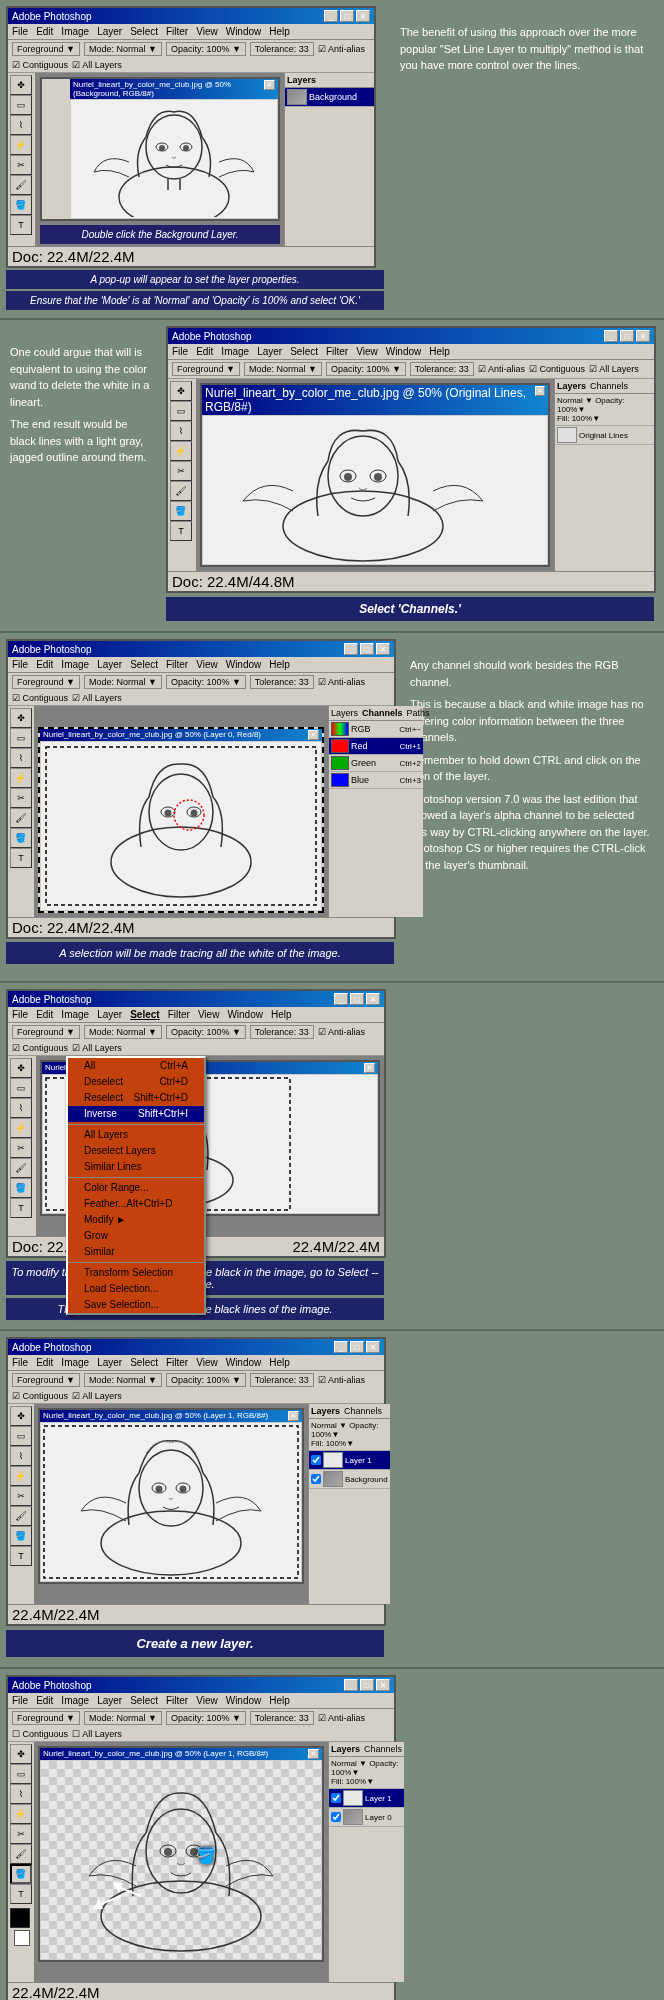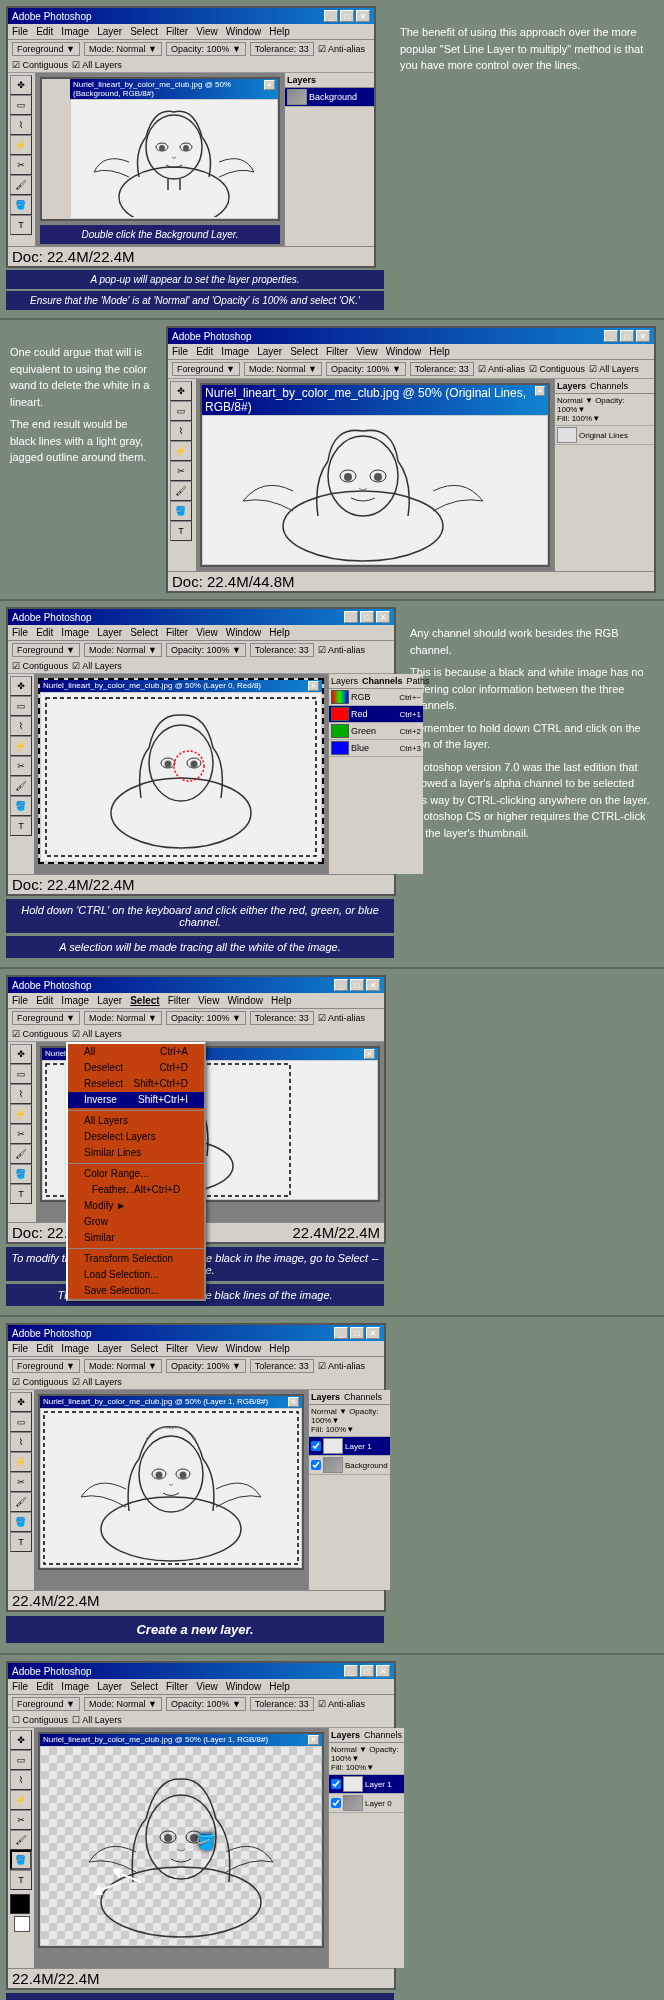--- a/index.html
+++ b/index.html
@@ -432,20 +432,23 @@
             <div class="layer-thumb" style="background:#e0e0e0; border:1px solid #888;"></div>
             <span style="font-size:8px;">Original Lines</span>
           </div>
         </div>
       </div>
       <div class="status-bar">
         <span>Doc: 22.4M/44.8M</span>
       </div>
     </div>
 
+    <div style="background:rgba(0,0,100,0.75); color:#fff; text-align:center; padding:5px; font-size:12px; font-style:italic; font-weight:bold; margin:4px 0;">
+      Select 'Channels.'
+    </div>
   </div>
 </div>
 
 <div class="row-layout" style="background:#7a8a7a; min-height:350px;">
   <div class="screenshot-col" style="width:400px;">
     <div class="ps-screenshot" style="width:390px;">
       <div class="win-titlebar">
         <span>Adobe Photoshop</span>
         <div class="win-titlebar-buttons">
           <div class="win-btn">_</div>
@@ -477,21 +480,21 @@
         <div style="background:#d4d0c8; width:28px; padding:2px;">
           <div class="tool-btn">✤</div>
           <div class="tool-btn">▭</div>
           <div class="tool-btn">⌇</div>
           <div class="tool-btn">⚡</div>
           <div class="tool-btn">✂</div>
           <div class="tool-btn">🖌</div>
           <div class="tool-btn">🪣</div>
           <div class="tool-btn">T</div>
         </div>
-        <div style="flex:1; position:relative;">
+        <div style="flex:1; position:relative;margin-top:17px;">
           <div class="inner-canvas-frame" style="margin:4px; border-style:dashed; border-color:#000;">
             <div class="inner-titlebar">
               <span style="font-size:8px;">Nuriel_lineart_by_color_me_club.jpg @ 50% (Layer 0, Red/8)</span>
               <div class="win-btn" style="width:11px;height:10px;font-size:7px;">✕</div>
             </div>
             <div class="anime-drawing" style="height:170px; background:#f0f0f0; position:relative;">
               <svg width="280" height="168" viewBox="0 0 280 168">
                 <rect width="280" height="168" fill="#f0f0f0"></rect>
 
                 <rect x="5" y="5" width="270" height="158" fill="none" stroke="#000" stroke-width="1.5" stroke-dasharray="4,3"></rect>
@@ -541,23 +544,20 @@
             <span>Blue</span>
             <span style="margin-left:auto; font-size:8px;">Ctrl+3</span>
           </div>
         </div>
       </div>
       <div class="status-bar">
         <span>Doc: 22.4M/22.4M</span>
       </div>
     </div>
 
-    <div style="background:rgba(0,0,100,0.75); color:#fff; text-align:center; padding:5px; font-size:11px; font-style:italic; margin:3px 0;">
-      Hold down 'CTRL' on the keyboard and click either the red, green, or blue channel.
-    </div>
     <div style="background:rgba(0,0,100,0.75); color:#fff; text-align:center; padding:5px; font-size:11px; font-style:italic; margin:3px 0;">
       A selection will be made tracing all the white of the image.
     </div>
   </div>
 
   <div class="text-col">
     <p>Any channel should work besides the RGB channel.</p>
     <p>This is because a black and white image has no differing color information between the three channels.</p>
     <p>Remember to hold down CTRL and click on the icon of the layer.</p>
     <p>Photoshop version 7.0 was the last edition that allowed a layer's alpha channel to be selected this way by CTRL-clicking anywhere on the layer. Photoshop CS or higher requires the CTRL-click on the layer's thumbnail.</p>
@@ -647,21 +647,21 @@
             <div class="menu-item selected" style="display:flex; justify-content:space-between;">
               <span>Inverse</span>
               <span>Shift+Ctrl+I</span>
             </div>
             <div class="menu-separator"></div>
             <div class="menu-item">All Layers</div>
             <div class="menu-item">Deselect Layers</div>
             <div class="menu-item">Similar Lines</div>
             <div class="menu-separator"></div>
             <div class="menu-item">Color Range...</div>
-            <div class="menu-item" style="display:flex; justify-content:center;">
+            <div class="menu-item" style="display:flex; justify-content:flex-start;">
               <span>Feather...</span>
               <span>Alt+Ctrl+D</span>
             </div>
             <div class="menu-item">Modify ►</div>
             <div class="menu-item">Grow</div>
             <div class="menu-item">Similar</div>
             <div class="menu-separator"></div>
             <div class="menu-item">Transform Selection</div>
             <div class="menu-item">Load Selection...</div>
             <div class="menu-item">Save Selection...</div>

